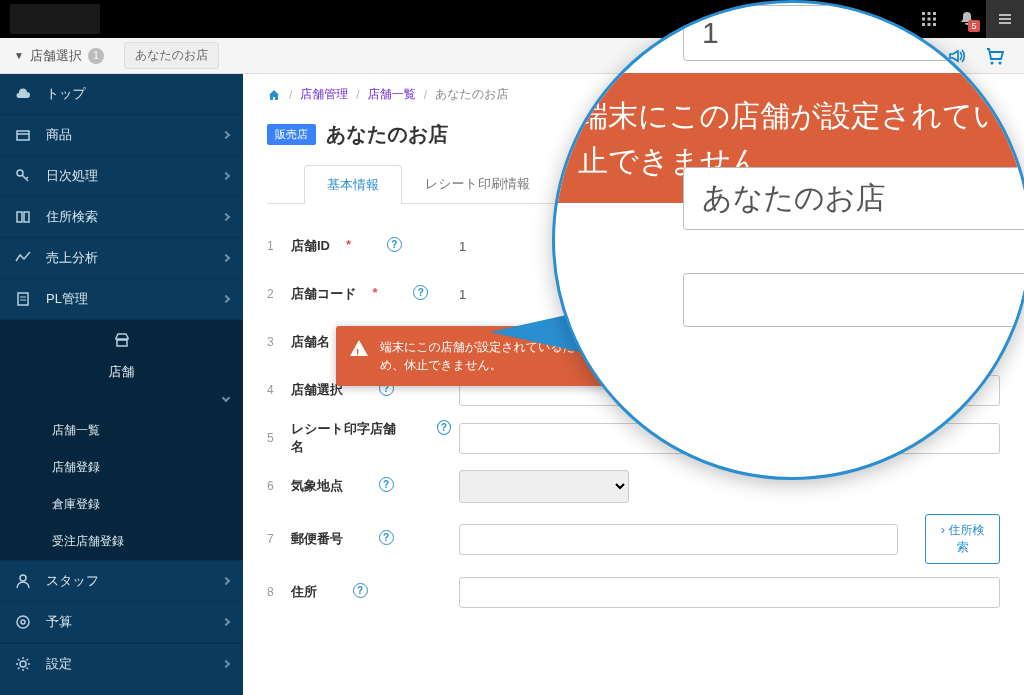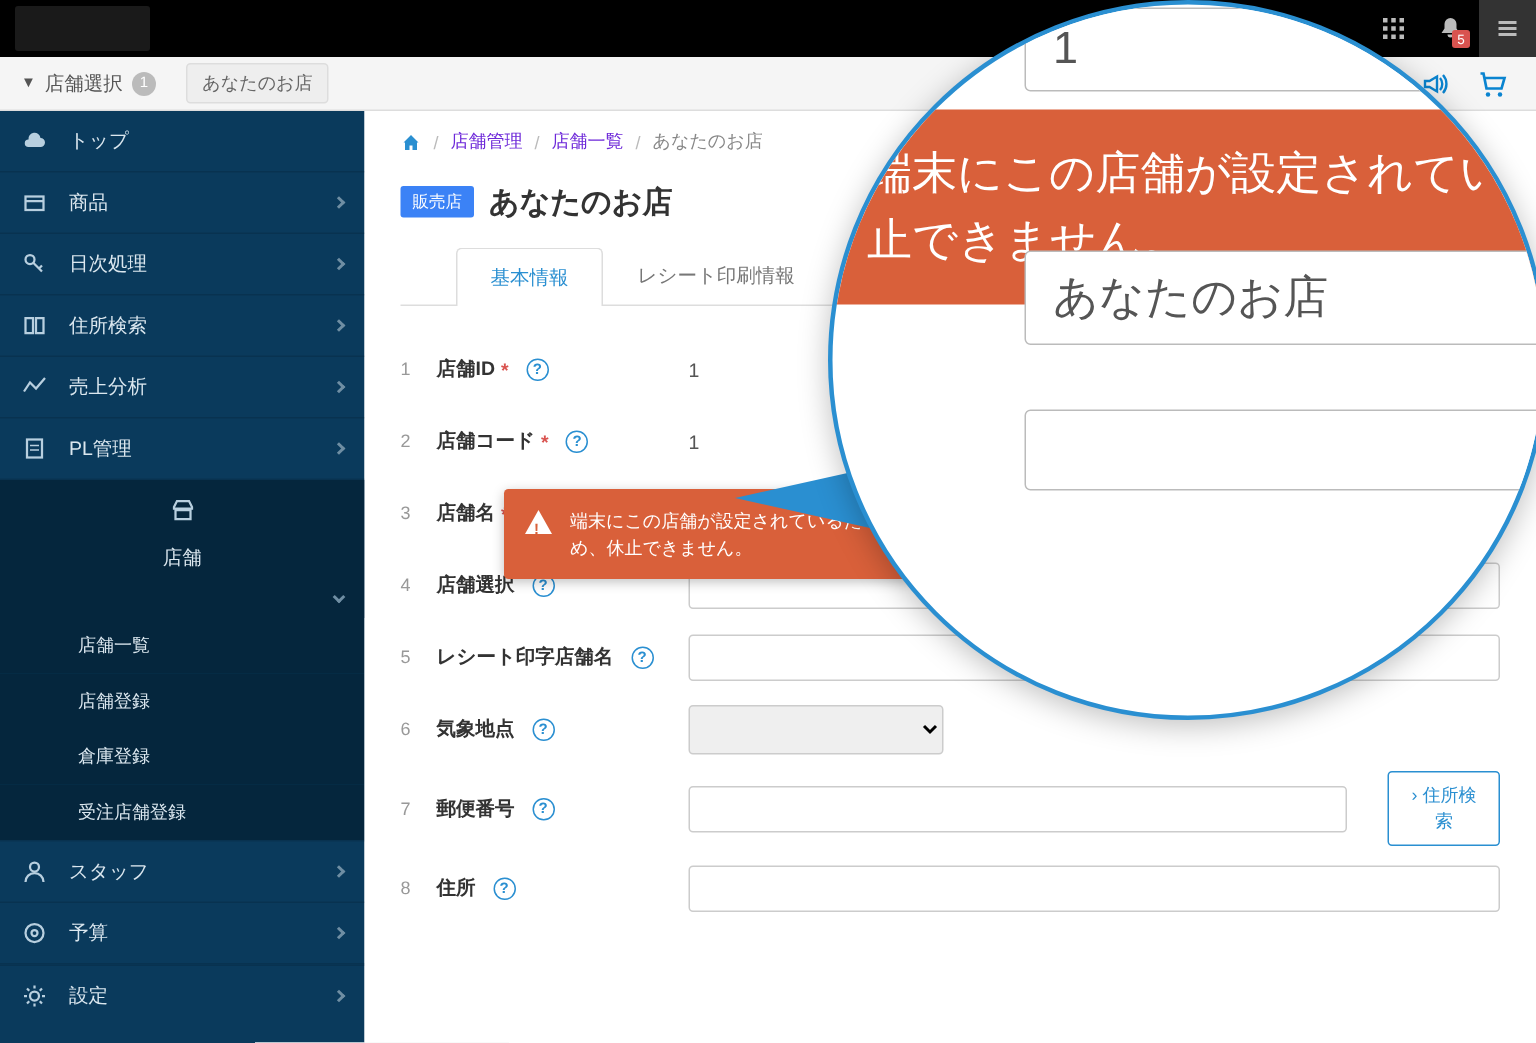--- a/index.html
+++ b/index.html
@@ -41,21 +41,21 @@
 .page-title { display: flex; align-items: center; gap: 10px; padding: 6px 24px 16px; }
 .page-title .tag { background: #3b82f6; color: #fff; font-size: 11px; padding: 3px 8px; border-radius: 2px; }
 .page-title h1 { font-size: 20px; font-weight: bold; color: #333; }
 .tabs { display: flex; border-bottom: 1px solid #ddd; margin: 0 24px; }
 .tabs .tab { padding: 10px 22px; font-size: 13px; color: #777; cursor: pointer; border: 1px solid transparent; border-bottom: none; }
 .tabs .tab.active { color: #2a8fd1; border-color: #ddd; border-radius: 4px 4px 0 0; background: #fff; position: relative; top: 1px; margin-left: 37px; }
 
 .form { padding: 18px 24px; overflow-y: auto; }
 .frow { display: flex; align-items: center; min-height: 48px; padding: 4px 0; }
 .frow .num { width: 24px; color: #999; font-size: 12px; }
-.frow .lbl { width: 160px; font-size: 13px; font-weight: bold; color: #333; display: flex; align-items: center; gap: 4px; }
+.frow .lbl { width: 160px; font-size: 13px; font-weight: bold; color: #333; display: flex; gap: 16px; }
 .frow .lbl .req { color: #d9534f; }
 .frow .help { width: 15px; height: 15px; border: 1px solid #2a8fd1; border-radius: 50%; color: #2a8fd1; font-size: 10px; display: flex; align-items: center; justify-content: center; cursor: pointer; }
 .frow .val { flex: 1; font-size: 13px; color: #555; padding-left: 8px; }
 .frow input[type=text], .frow select { width: 100%; max-width: 560px; padding: 7px 10px; border: 1px solid #ccc; border-radius: 3px; font-size: 13px; }
 .frow select { max-width: 170px; }
 .frow .short-input { max-width: 130px; }
 .btn-outline { border: 1px solid #2a8fd1; color: #2a8fd1; background: #fff; padding: 7px 14px; font-size: 12px; border-radius: 3px; cursor: pointer; margin-left: 27px; }
 
 
 .toast { position: absolute; left: 336px; top: 326px; width: 274px; background: #d9603a; color: #fff; padding: 12px 14px 12px 44px; font-size: 12px; line-height: 1.5; border-radius: 3px; z-index: 5; box-shadow: 0 2px 8px rgba(0,0,0,.25); }

